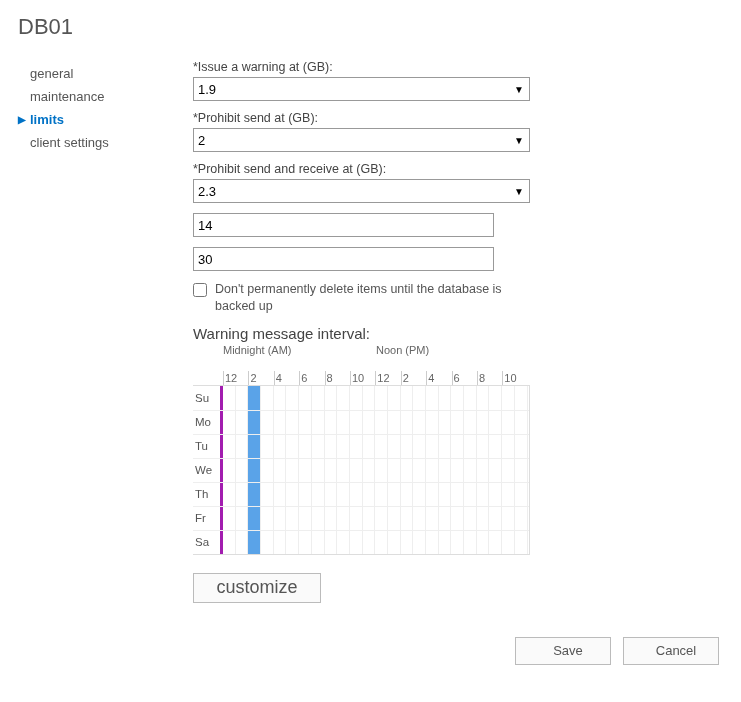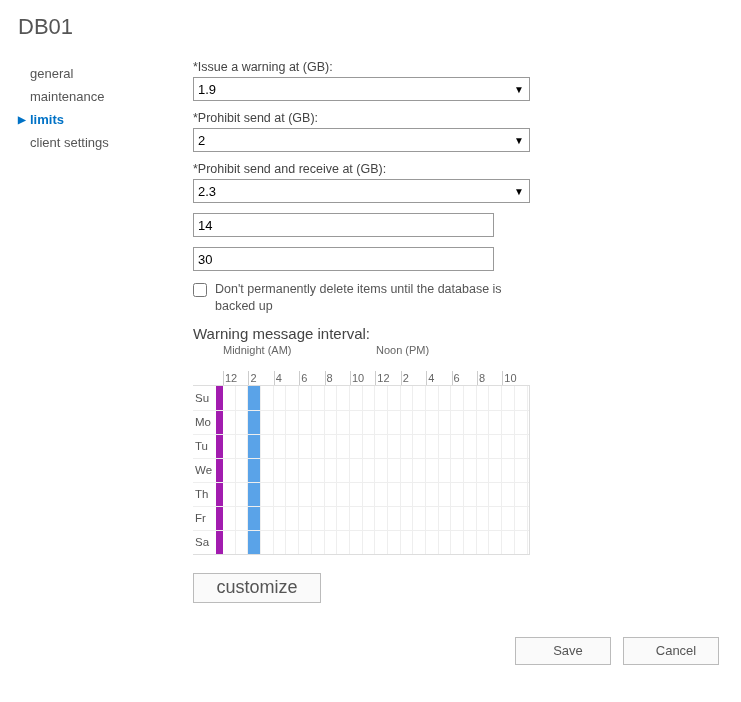--- a/index.html
+++ b/index.html
@@ -143,21 +143,21 @@
     height: 24px;
   }
   .sched-row + .sched-row { border-top: 1px solid #eee; }
   .sched-day {
     width: 30px;
     font-size: 11.5px;
     color: #555;
     display: flex;
     align-items: center;
     padding-left: 2px;
-    border-right: 7px solid #a21caf;
+    border-right: 3px solid #a21caf;
   }
   .sched-cells {
     display: flex;
     flex: 1;
   }
   .sched-cell {
     width: 12.7px;
     border-right: 1px solid #eee;
   }
   .sched-cell.sel {

